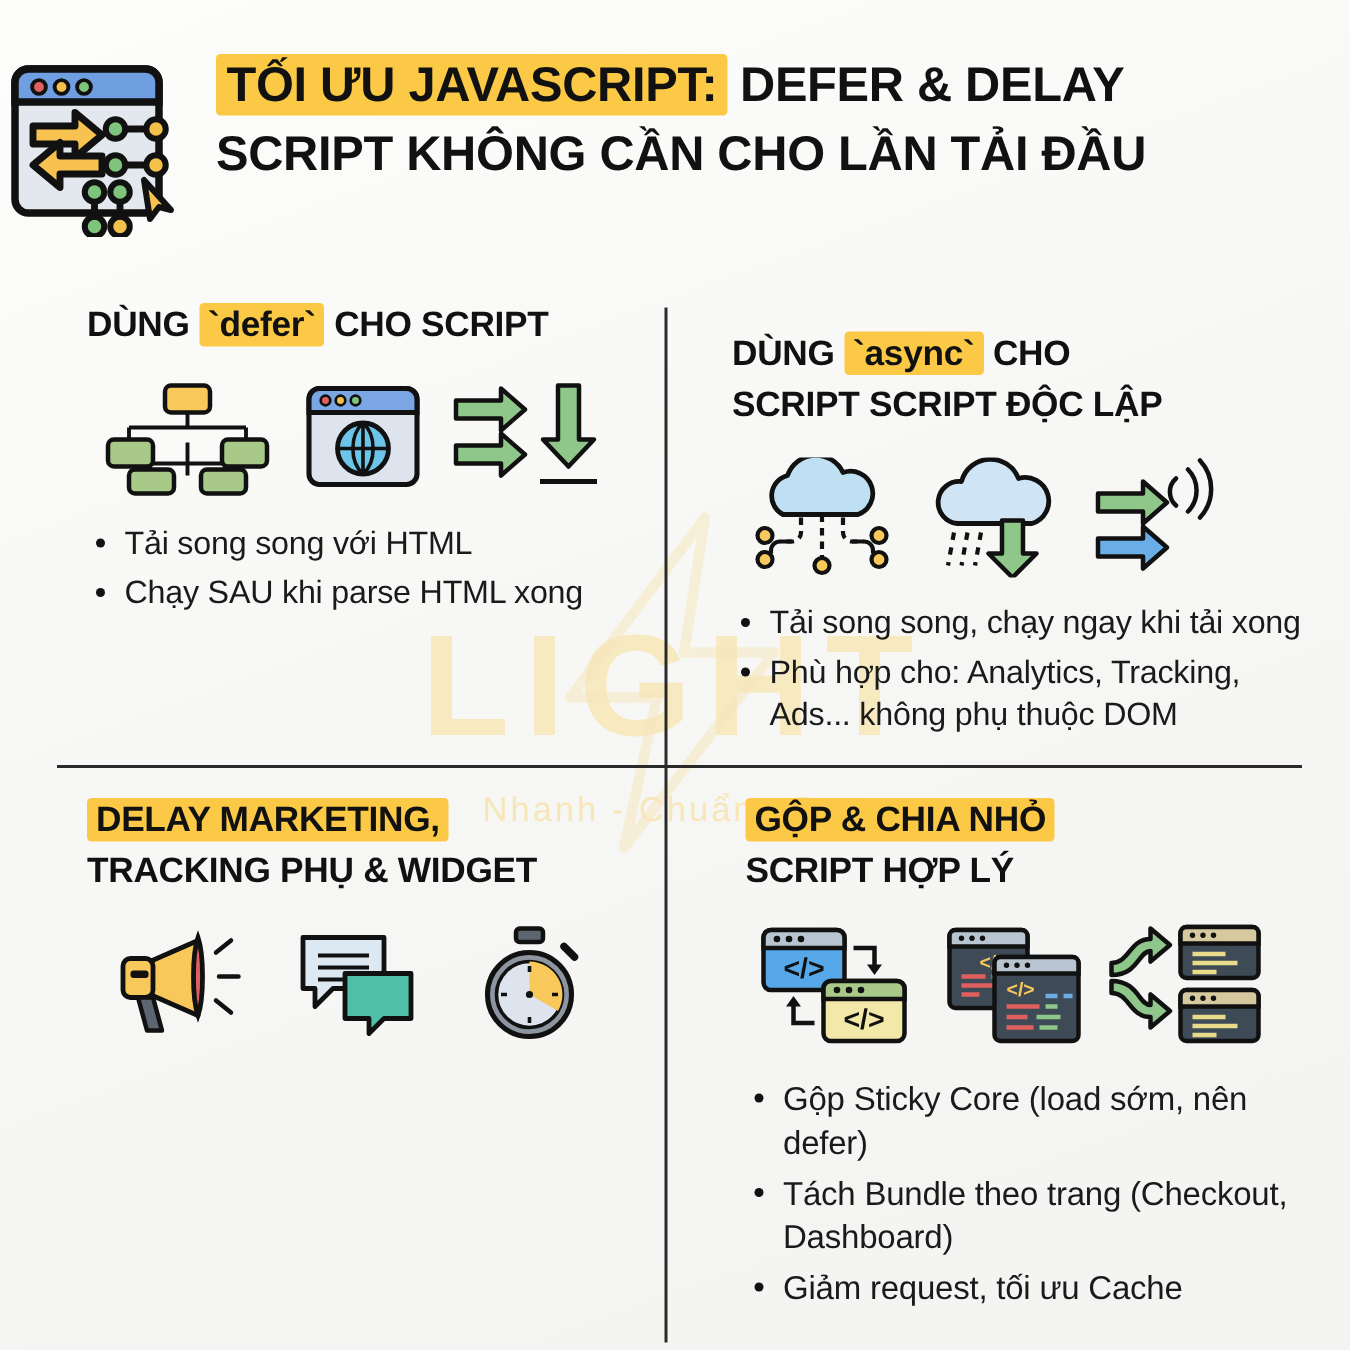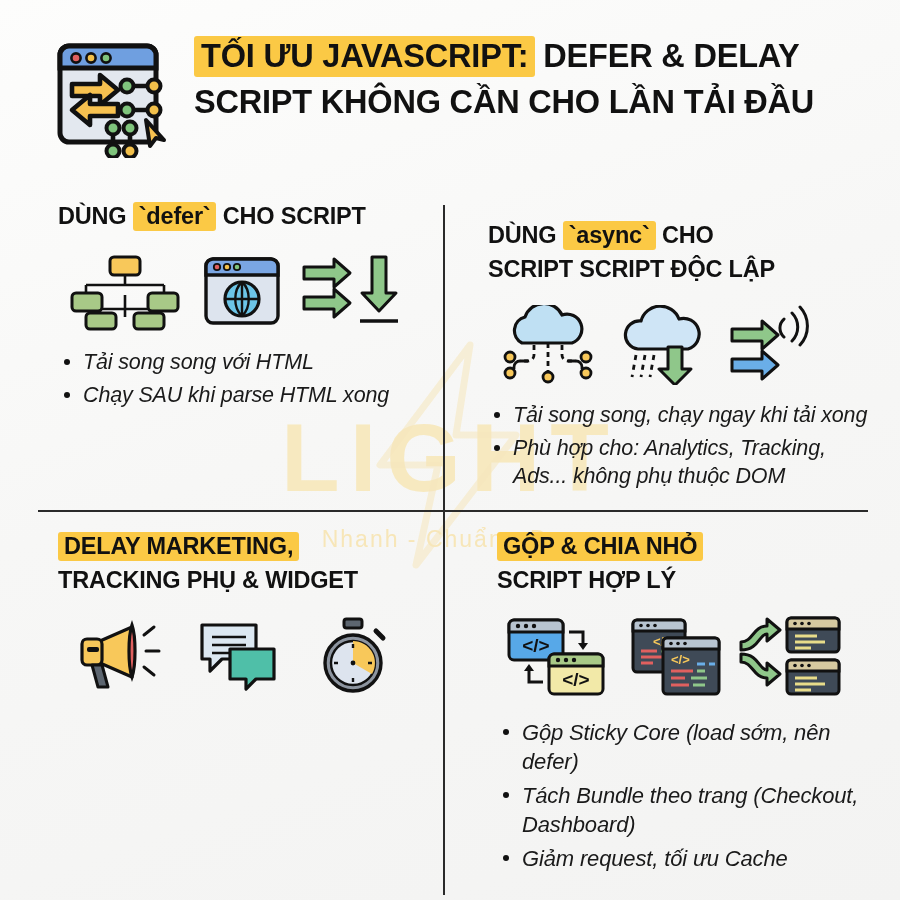--- a/index.html
+++ b/index.html
@@ -50,21 +50,20 @@
     margin-top: 20px;
   }
 
   
   .header {
     position: absolute;
     left: 0; top: 32px;
     width: 900px;
     display: flex;
     align-items: flex-start;
-    padding-left: 50px;
     z-index: 3;
   }
   .header-icon { flex: 0 0 auto; margin-top: 6px; margin-right: 16px; }
   .header-text { padding-top: 4px; }
   .title-line {
     font-weight: 700;
     font-size: 32.5px;
     line-height: 1.28;
     letter-spacing: -0.2px;
     color: #111;
@@ -133,21 +132,20 @@
     list-style: none;
   }
   ul.bullets li {
     position: relative;
     padding-left: 25px;
     font-size: 21.5px;
     line-height: 1.32;
     color: #1a1a1a;
     margin-bottom: 5px;
     letter-spacing: -0.15px;
-    font-style: italic;
   }
   ul.bullets li::before {
     content: "";
     position: absolute;
     left: 6px; top: 11px;
     width: 6px; height: 6px;
     border-radius: 50%;
     background: #111;
   }
   .q3 ul.bullets li, .q4 ul.bullets li { font-size: 22px; }

